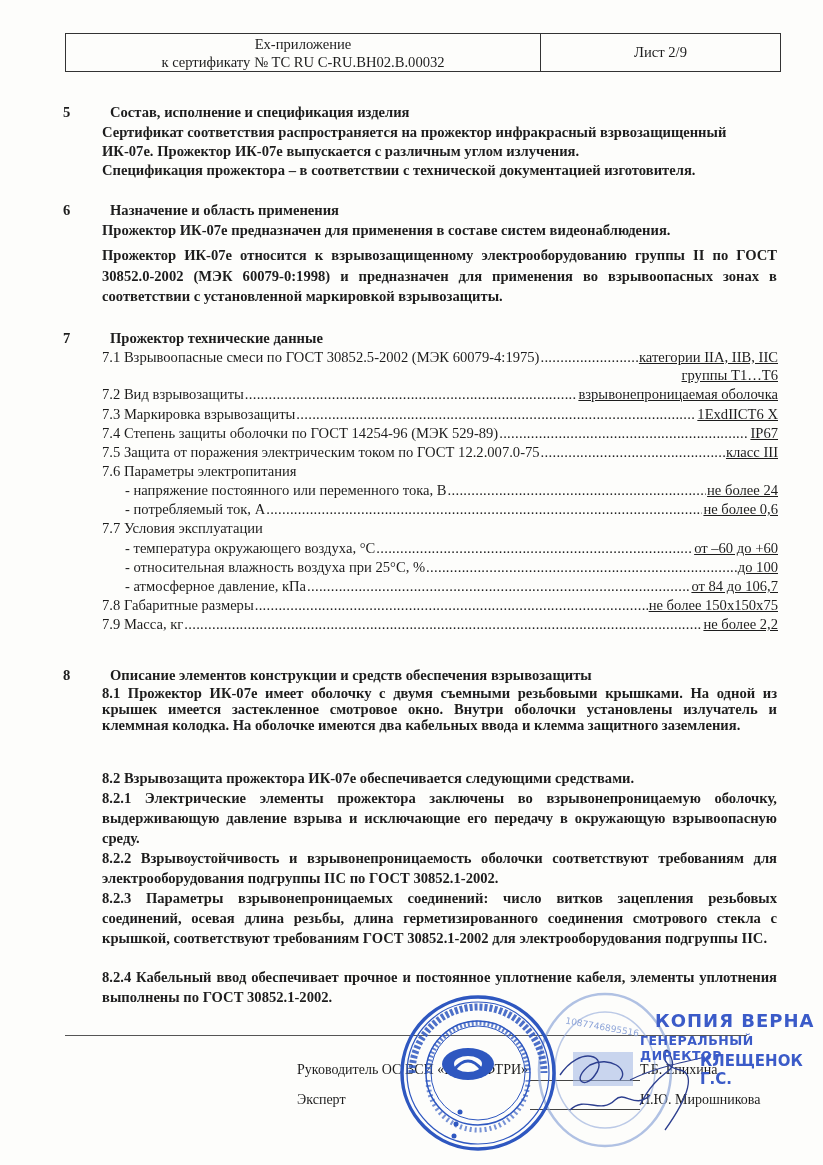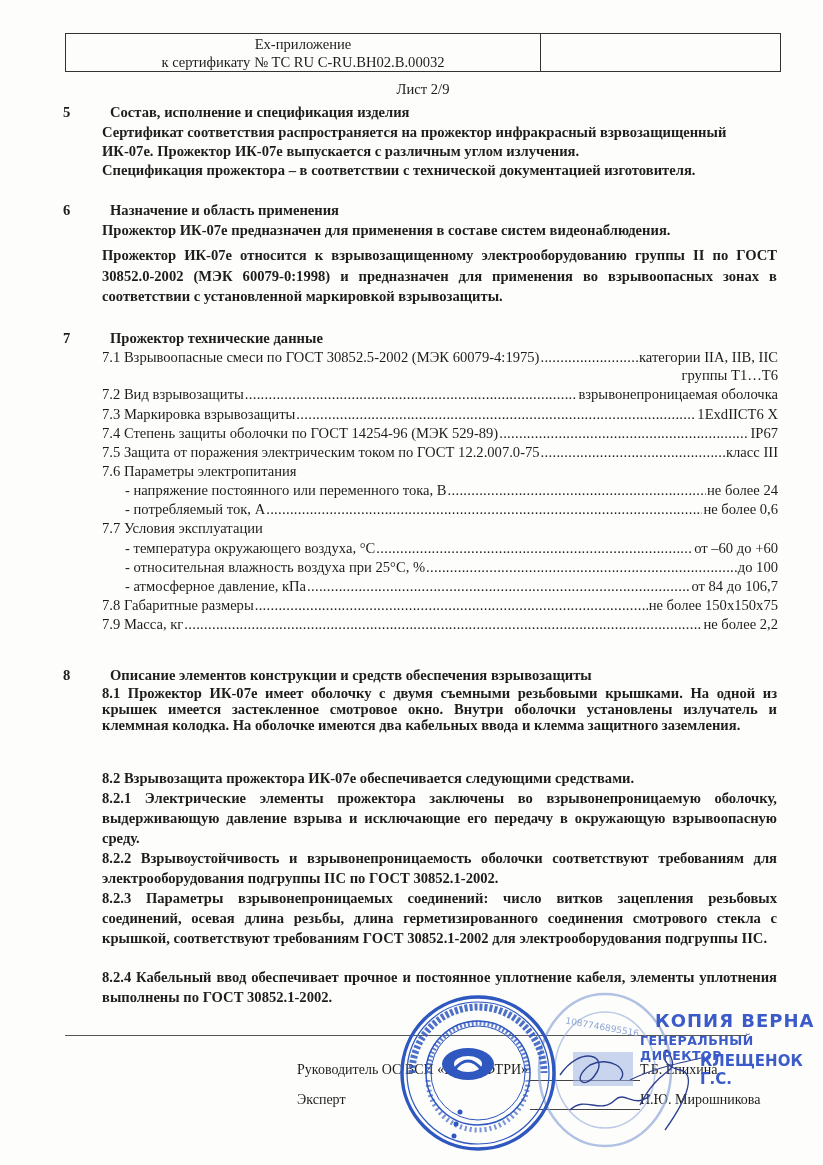--- a/index.html
+++ b/index.html
@@ -2,37 +2,37 @@
 <html><head>
 <meta charset="utf-8">
 <style>
   html, body { margin: 0; padding: 0; }
   body {
     width: 823px; height: 1165px; background: #fdfdfb; position: relative; overflow: hidden;
     font-family: "Liberation Serif", "DejaVu Serif", serif; color: #1d1d1d; font-size: 14.6px;
   }
   .hdr {
     position: absolute; left: 65px; top: 33px; width: 716px; height: 39px;
-    border: 1.3px solid #333; display: flex; box-sizing: border-box; flex-direction: column;
+    border: 1.3px solid #333; display: flex; box-sizing: border-box;
   }
   .hdr .left {
     width: 474px; border-right: 1.3px solid #333; text-align: center;
     font-size: 14.6px; line-height: 17.5px; padding-top: 2px;
   }
   .hdr .right { flex: 1; text-align: center; line-height: 36px; font-size: 14.6px; }
   .num { position: absolute; left: 63px; font-weight: bold; }
   .stitle { position: absolute; left: 102px; font-weight: bold; margin-left: 8px; }
   .p { position: absolute; left: 102px; width: 675px; line-height: 19.5px; font-weight: bold; }
   .just { text-align: justify; text-align-last: left; }
   .row { position: absolute; left: 102px; width: 676px; display: flex; align-items: flex-start; line-height: 19.5px; white-space: nowrap; }
   .row.sub { left: 125px; width: 653px; }
   .row .lbl { flex: none; }
   .row .dots { flex: 1; overflow: hidden; margin: 0 1px; }
   .row .dots::before { content: "..................................................................................................................................................................................................................................................................................................................."; letter-spacing: 0.3px; }
-  .row .val { flex: none; }
+  .row .val { flex: none; text-decoration: underline; }
   .hr { position: absolute; left: 65px; top: 1035px; width: 682px; height: 1.4px; background: #555; }
   .sig { position: absolute; font-size: 14px; }
   .stamp { position: absolute; }
   .copy-stamp { position: absolute; color: #3b5bc8; font-family: "DejaVu Sans", sans-serif; font-weight: bold; }
 </style>
 </head>
 <body>
 
 <div class="hdr">
   <div class="left">

